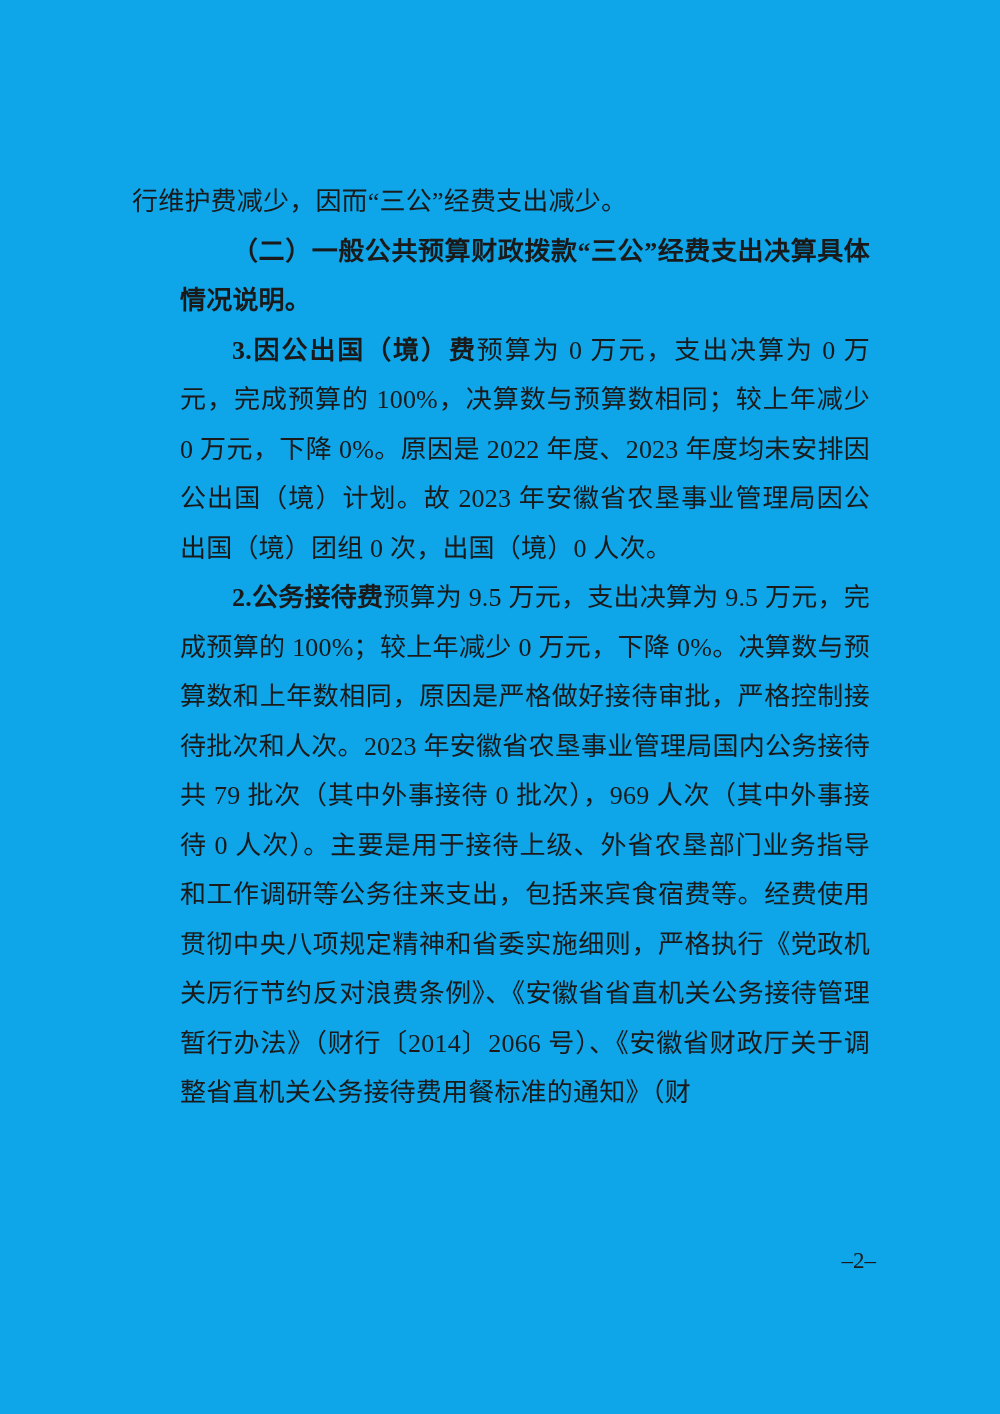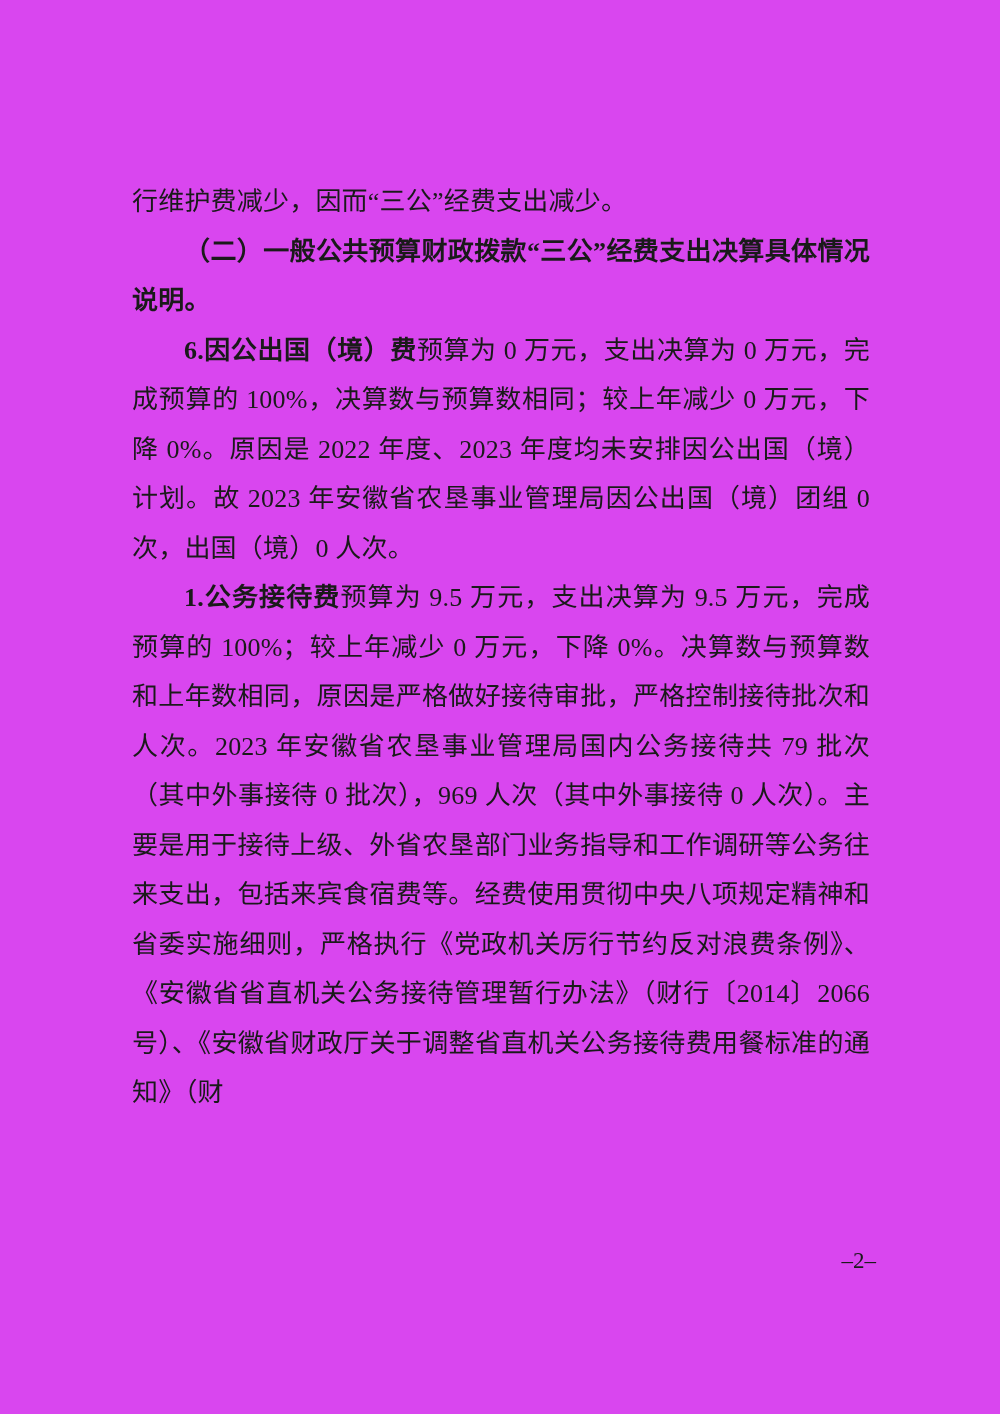--- a/index.html
+++ b/index.html
@@ -4,21 +4,21 @@
 <style>
   html, body {
     margin: 0;
     padding: 0;
     background: #ffffff;
   }
   .page {
     position: relative;
     width: 1000px;
     height: 1414px;
-    background: #d946ef;
+    background: #0ea5e9;
     overflow: hidden;
     font-family: "Liberation Serif", "DejaVu Serif", serif;
     color: #1a1a1a;
   }
   .doc-body {
     position: absolute;
     left: 132px;
     top: 177px;
     width: 738px;
   }
@@ -27,20 +27,21 @@
     padding: 0;
     font-size: 26px;
     line-height: 49.5px;
     text-align: justify;
     text-justify: inter-ideograph;
     letter-spacing: 0.2px;
     word-break: break-all;
   }
   .para.indent {
     text-indent: 2em;
+    margin-left: 48px;
   }
   .para.heading .run,
   .run.bold {
     font-weight: bold;
   }
   .footer {
     position: absolute;
     top: 1246px;
     right: 124px;
     font-size: 23px;
@@ -48,17 +49,17 @@
     color: #1a1a1a;
   }
 </style>
 </head>
 <body>
 
 <div class="page">
   <div class="doc-body">
       <p class="para"><span class="run">行维护费减少，因而“三公”经费支出减少。</span></p>
       <p class="para indent heading"><span class="run bold">（二）一般公共预算财政拨款“三公”经费支出决算具体情况说明。</span></p>
-      <p class="para indent"><span class="run bold">6.因公出国（境）费</span><span class="run">预算为 0 万元，支出决算为 0 万元，完成预算的 100%，决算数与预算数相同；较上年减少 0 万元，下降 0%。原因是 2022 年度、2023 年度均未安排因公出国（境）计划。故 2023 年安徽省农垦事业管理局因公出国（境）团组 0 次，出国（境）0 人次。</span></p>
-      <p class="para indent"><span class="run bold">1.公务接待费</span><span class="run">预算为 9.5 万元，支出决算为 9.5 万元，完成预算的 100%；较上年减少 0 万元，下降 0%。决算数与预算数和上年数相同，原因是严格做好接待审批，严格控制接待批次和人次。2023 年安徽省农垦事业管理局国内公务接待共 79 批次（其中外事接待 0 批次），969 人次（其中外事接待 0 人次）。主要是用于接待上级、外省农垦部门业务指导和工作调研等公务往来支出，包括来宾食宿费等。经费使用贯彻中央八项规定精神和省委实施细则，严格执行《党政机关厉行节约反对浪费条例》、《安徽省省直机关公务接待管理暂行办法》（财行〔2014〕2066 号）、《安徽省财政厅关于调整省直机关公务接待费用餐标准的通知》（财</span></p>
+      <p class="para indent"><span class="run bold">3.因公出国（境）费</span><span class="run">预算为 0 万元，支出决算为 0 万元，完成预算的 100%，决算数与预算数相同；较上年减少 0 万元，下降 0%。原因是 2022 年度、2023 年度均未安排因公出国（境）计划。故 2023 年安徽省农垦事业管理局因公出国（境）团组 0 次，出国（境）0 人次。</span></p>
+      <p class="para indent"><span class="run bold">2.公务接待费</span><span class="run">预算为 9.5 万元，支出决算为 9.5 万元，完成预算的 100%；较上年减少 0 万元，下降 0%。决算数与预算数和上年数相同，原因是严格做好接待审批，严格控制接待批次和人次。2023 年安徽省农垦事业管理局国内公务接待共 79 批次（其中外事接待 0 批次），969 人次（其中外事接待 0 人次）。主要是用于接待上级、外省农垦部门业务指导和工作调研等公务往来支出，包括来宾食宿费等。经费使用贯彻中央八项规定精神和省委实施细则，严格执行《党政机关厉行节约反对浪费条例》、《安徽省省直机关公务接待管理暂行办法》（财行〔2014〕2066 号）、《安徽省财政厅关于调整省直机关公务接待费用餐标准的通知》（财</span></p>
     </div>
   <div class="footer">–2–</div>
 </div>
 
 </body></html>

